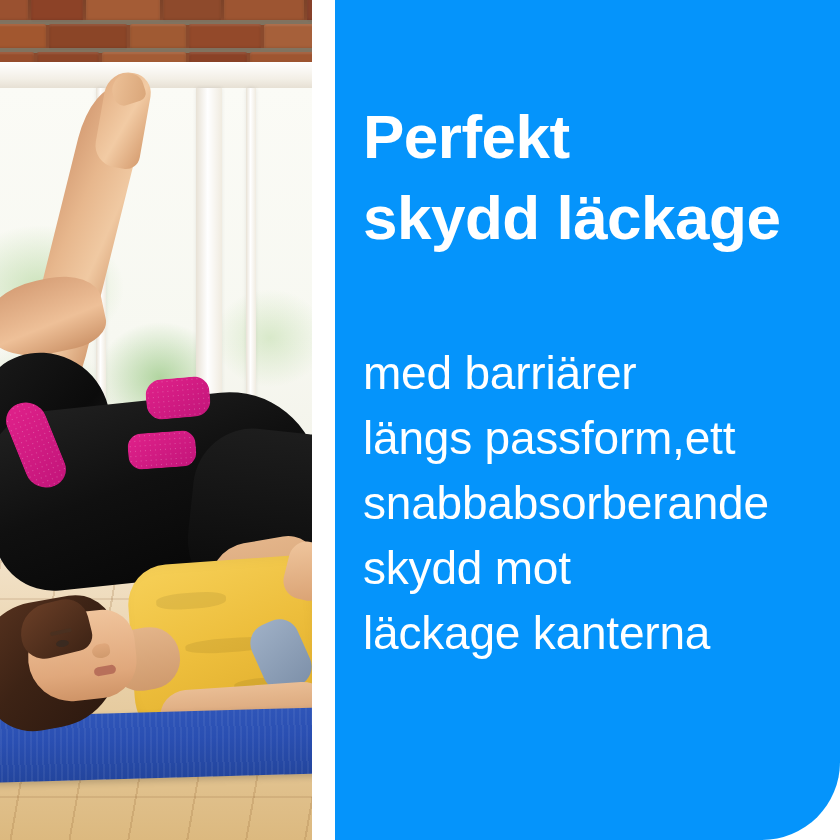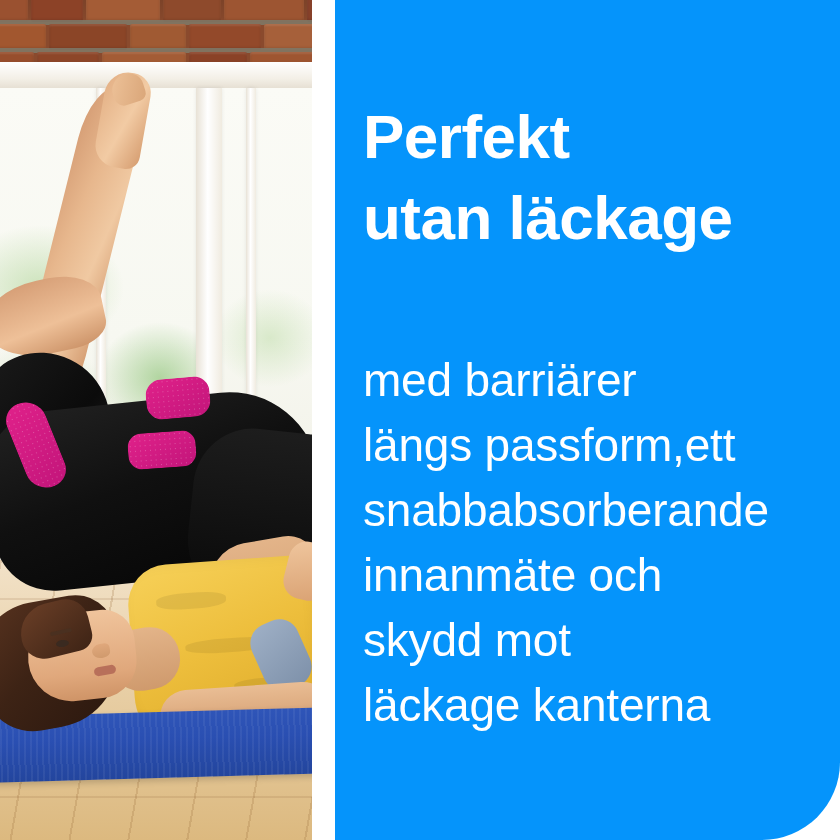--- a/index.html
+++ b/index.html
@@ -370,21 +370,21 @@
     line-height: 81px;
     letter-spacing: -0.5px;
   }
   .headline .hl {
     display: block;
     white-space: nowrap;
   }
   .body-copy {
     position: absolute;
     left: 28px;
-    top: 348px;
+    top: 341px;
     width: 476px;
     color: #ffffff;
     font-size: 46px;
     font-weight: normal;
     line-height: 65px;
     letter-spacing: -0.2px;
   }
   .body-copy .bl {
     display: block;
     white-space: nowrap;
@@ -479,27 +479,26 @@
     <div class="nose"></div>
     <div class="lips"></div>
   </div>
 
   <div class="gap"></div>
 
   <div class="blue-panel" style="background: rgb(5, 148, 251);">
 
     <div class="headline">
       <span class="hl">Perfekt</span>
-      <span class="hl">utan läckage</span>
+      <span class="hl">skydd läckage</span>
     </div>
 
     <div class="body-copy">
       <span class="bl">med barriärer</span>
       <span class="bl">längs passform,ett</span>
       <span class="bl">snabbabsorberande</span>
-      <span class="bl">innanmäte och</span>
       <span class="bl">skydd mot</span>
       <span class="bl">läckage kanterna</span>
     </div>
 
   </div>
 
 </div>
 
 </body></html>

